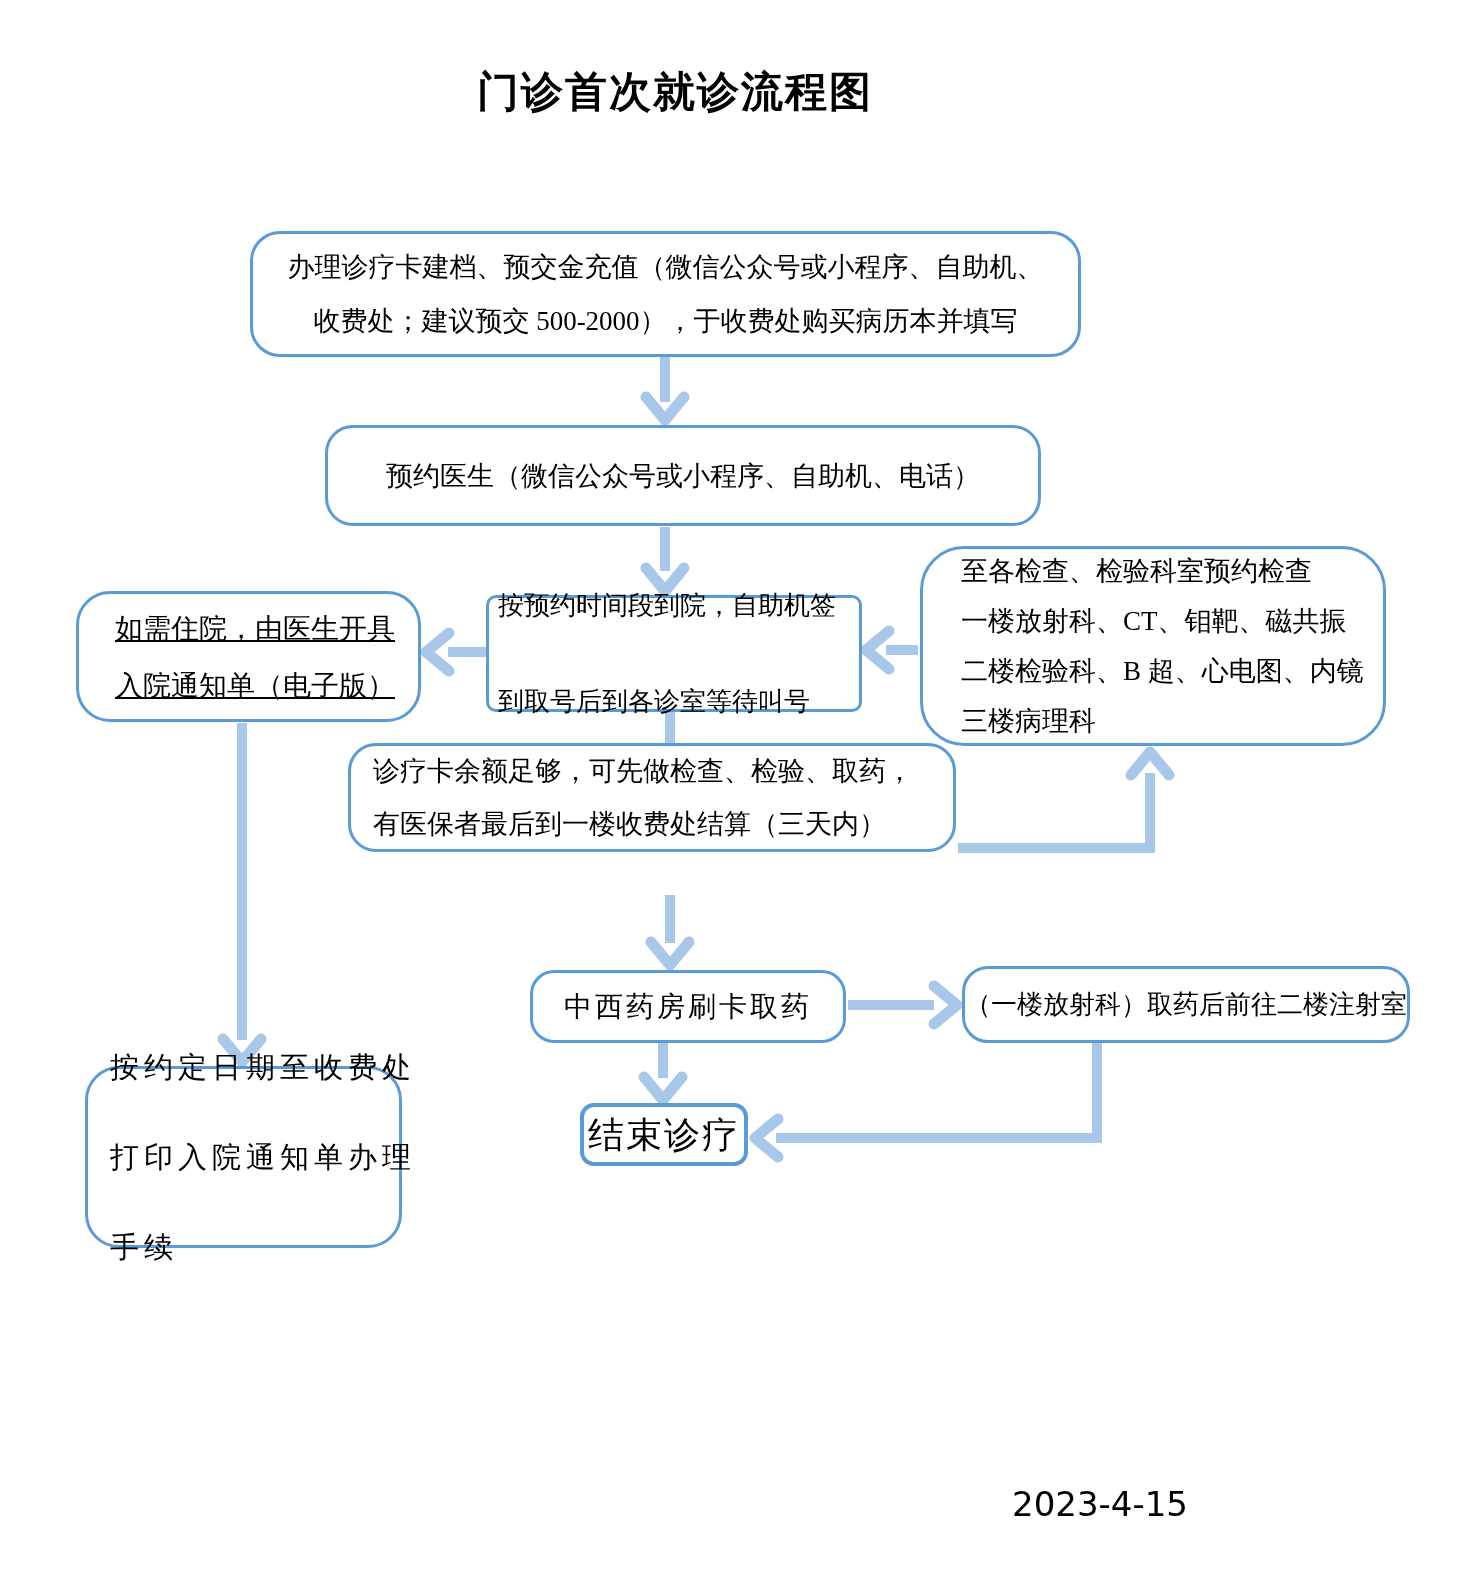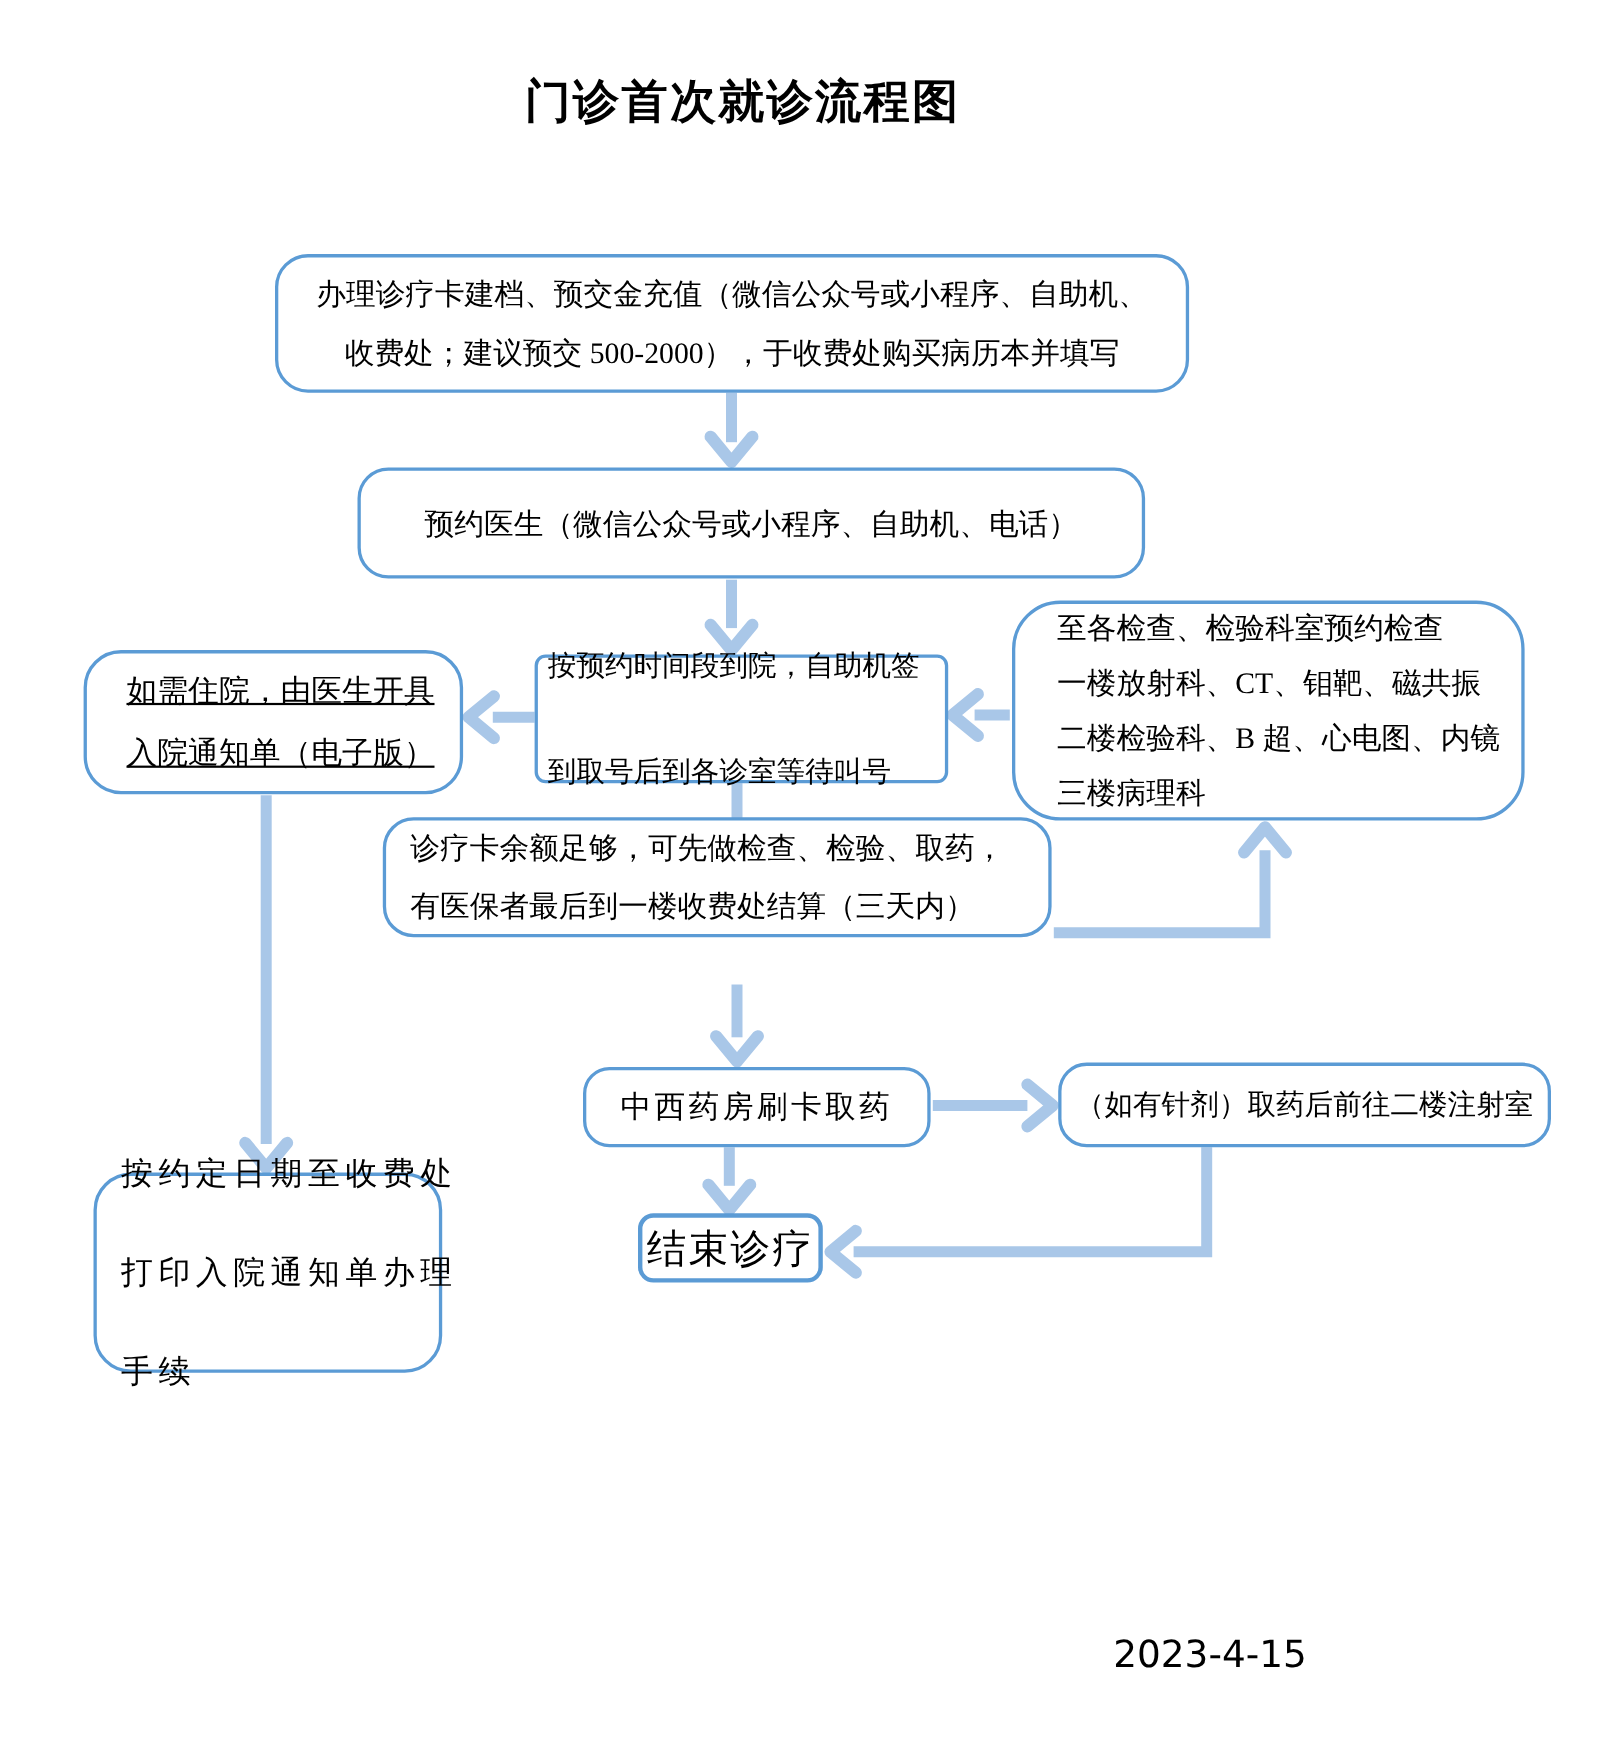--- a/index.html
+++ b/index.html
@@ -125,21 +125,21 @@
   <div class="node" style="left:348px; top:743px; width:608px; height:109px; border-radius:28px; font-size:27px; line-height:53px; padding-left:22px;">
     <div class="ln">诊疗卡余额足够，可先做检查、检验、取药，</div>
     <div class="ln">有医保者最后到一楼收费处结算（三天内）</div>
   </div>
 
   <div class="node c" style="left:530px; top:970px; width:316px; height:73px; border-radius:24px; font-size:28px; line-height:36px; letter-spacing:3px;">
     <div class="ln">中西药房刷卡取药</div>
   </div>
 
   <div class="node c" style="left:962px; top:966px; width:448px; height:77px; border-radius:26px; font-size:26px; line-height:34px;">
-    <div class="ln">（如有针剂）取药后前往二楼注射室</div>
+    <div class="ln">（一楼放射科）取药后前往二楼注射室</div>
   </div>
 
   <div class="node c" style="left:580px; top:1103px; width:168px; height:63px; border-width:4px; border-radius:14px; font-size:36px; line-height:34px; letter-spacing:2px;">
     <div class="ln">结束诊疗</div>
   </div>
 
   <div class="node" style="left:85px; top:1066px; width:317px; height:182px; border-radius:34px; font-size:29px; line-height:58px; padding-left:22px; letter-spacing:5px;gap:32px;">
     <div class="ln">按约定日期至收费处</div>
     <div class="ln">打印入院通知单办理</div>
     <div class="ln">手续</div>

